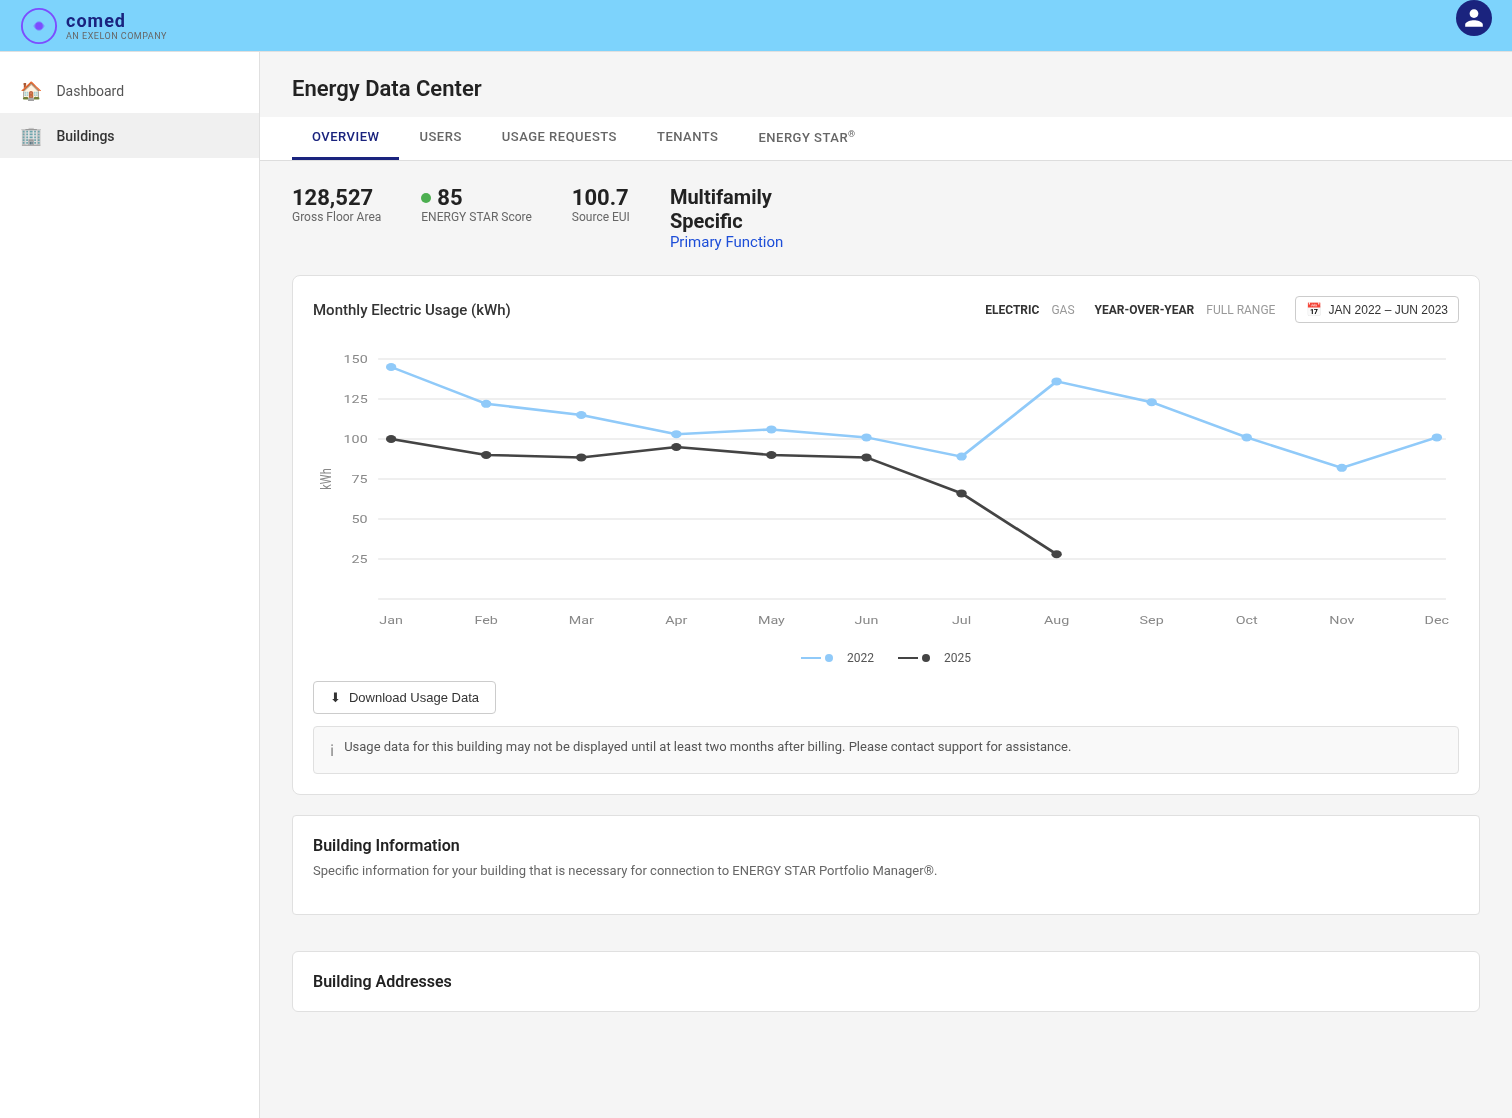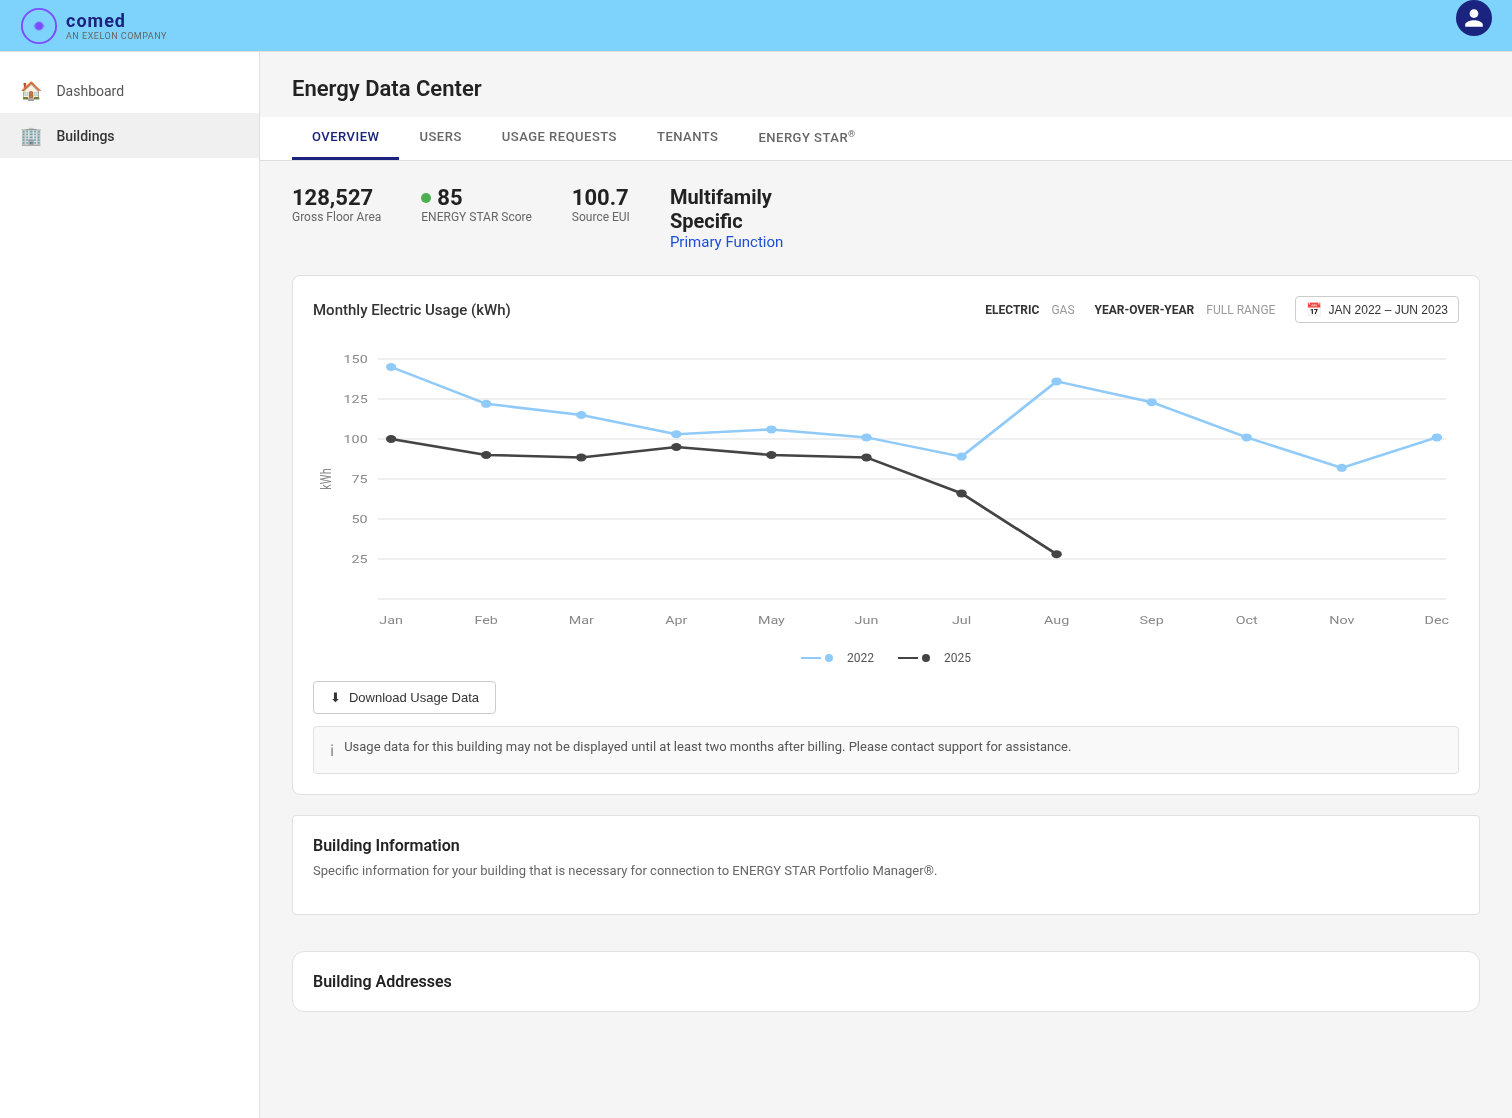--- a/index.html
+++ b/index.html
@@ -189,21 +189,21 @@
     .info-card-title { font-size: 16px; font-weight: 600; color: #222; margin-bottom: 8px; }
     .info-card-desc { font-size: 13px; color: #666; margin-bottom: 16px; }
     .building-id-row { display: flex; align-items: center; gap: 8px; font-size: 14px; }
     .building-id-label { color: #333; }
     .building-id-value { font-weight: 700; color: #222; }
     .copy-icon { font-size: 16px; cursor: pointer; color: #666; }
 
     .addresses-card {
       background: #fff;
       border: 1px solid #e0e0e0;
-      border-radius: 12px;
+      border-radius: 6px;
       padding: 20px;
       margin-top: 36px;
     }
     .addresses-title { font-size: 16px; font-weight: 600; color: #222; }
   </style>
 </head>
 <body>
 
 <nav class="top-nav">
   <div class="logo-area">

